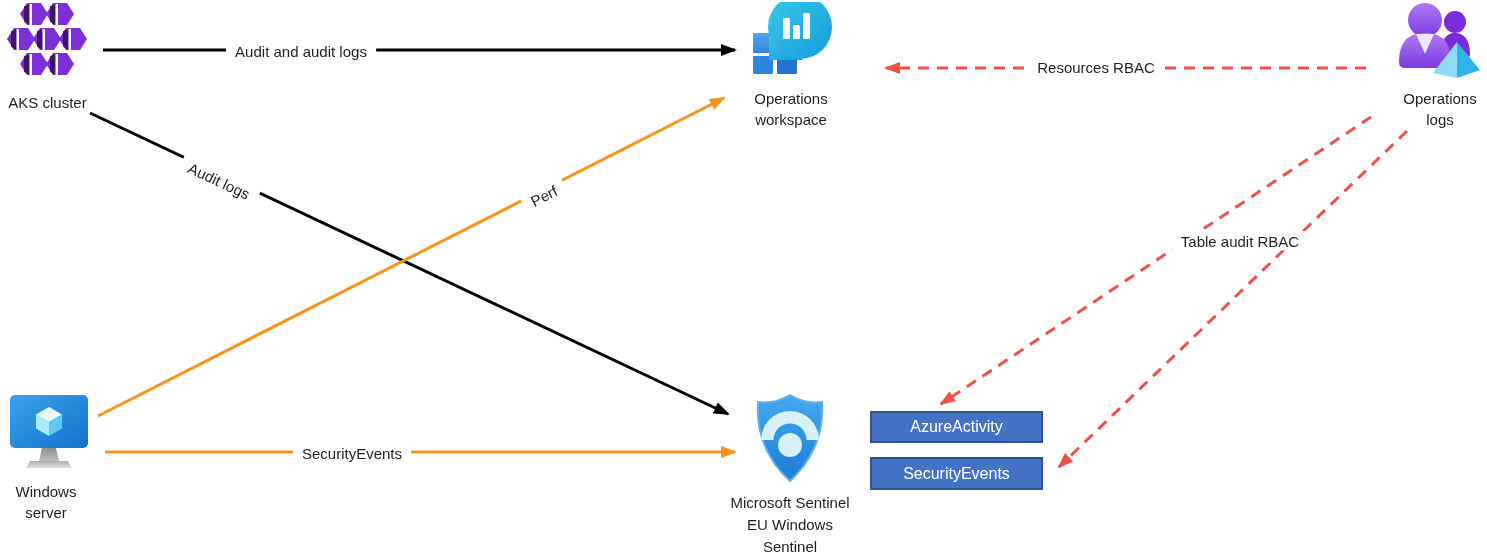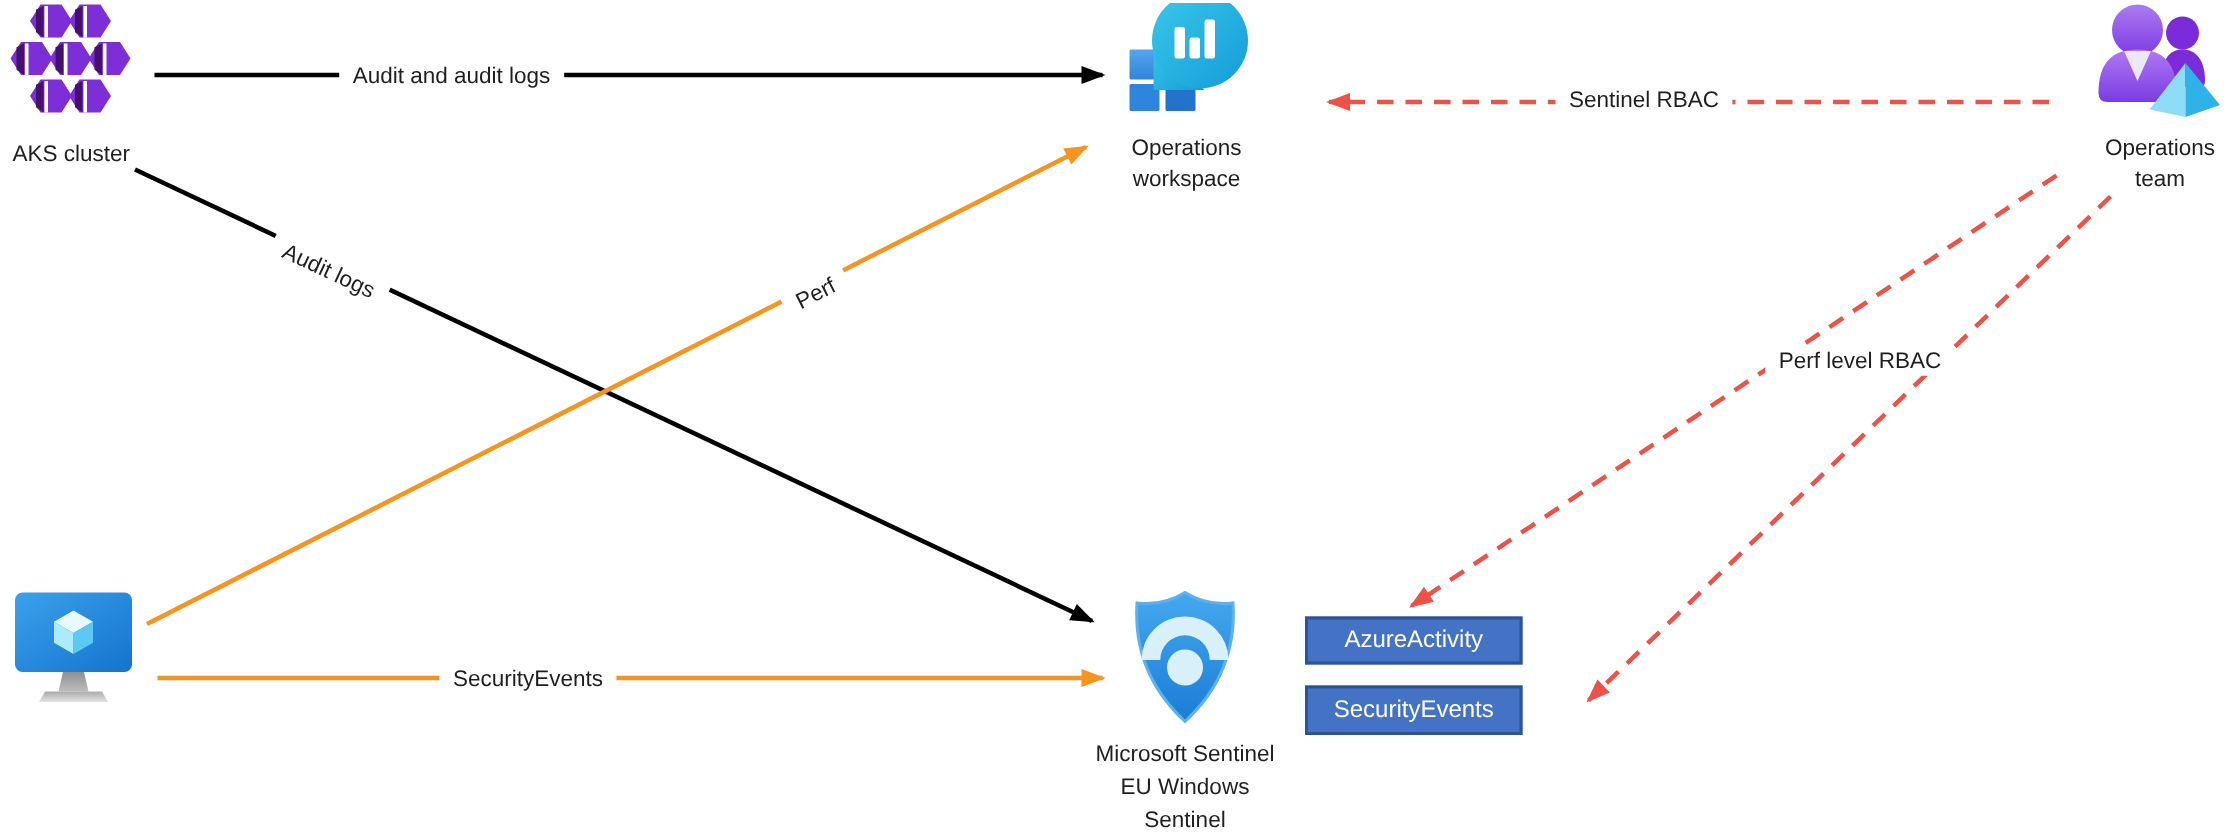--- a/index.html
+++ b/index.html
@@ -14,21 +14,21 @@
     font-size:15px; line-height:21px; color:#1f1f1f; white-space:pre-line;
   }
   .edge-label {
     position:absolute; z-index:3; background:#ffffff; padding:1px 9px;
     font-size:15px; color:#1f1f1f; white-space:nowrap;
     transform:translate(-50%,-50%);
   }
   .rot-pos { transform:translate(-50%,-50%) rotate(25deg); }
   .rot-neg { transform:translate(-50%,-50%) rotate(-27deg); }
   .table-box {
-    position:absolute; z-index:3; width:145px; height:32px; box-sizing:border-box;
+    position:absolute; z-index:3; width:173px; height:32px; box-sizing:border-box;
     background:#4472C4; border:2px solid #2E5395; color:#ffffff;
     display:flex; align-items:center; justify-content:center; font-size:16px;
   }
 </style>
 </head>
 <body>
 
 <div id="canvas">
 
   <svg id="arrows" width="1487" height="556" viewBox="0 0 1487 556">
@@ -149,36 +149,37 @@
       <path d="M42,7 C33,12.5 22,15.5 10,14 C8.5,37 13,66 42,93 C71,66 75.5,37 74,14 C62,15.5 51,12.5 42,7 Z" fill="url(#g-shield)" stroke="#5FB0EE" stroke-width="2"></path>
       <path d="M13,52 A29,29 0 0 1 71,52 L58.5,52 A16.5,16.5 0 0 0 25.5,52 Z" fill="#D7F0FA"></path>
       <circle cx="42" cy="57" r="12" fill="#D7F0FA"></circle>
     </svg>
   </div>
 
   <div class="node-label" style="left:0px; top:92px; width:95px;"><span>AKS cluster</span></div>
 
   <div class="node-label" style="left:731px; top:88px; width:120px;"><span>Operations</span><br><span>workspace</span></div>
 
-  <div class="node-label" style="left:1382px; top:88px; width:116px;"><span>Operations</span><br><span>team</span></div>
+  <div class="node-label" style="left:1382px; top:88px; width:116px;"><span>Operations</span><br><span>logs</span></div>
 
+  <div class="node-label" style="left:0px; top:481px; width:92px;"><span>Windows</span><br><span>server</span></div>
 
   <div class="node-label" style="left:709px; top:492px; width:162px; line-height:22px;"><span>Microsoft Sentinel</span><br><span>EU Windows</span><br><span>Sentinel</span></div>
 
   <div class="edge-label" style="left:301px; top:51px;">Audit and audit logs</div>
 
   <div class="edge-label rot-pos" style="left:219px; top:181px;">Audit logs</div>
 
   <div class="edge-label rot-neg" style="left:544px; top:196px;">Perf</div>
 
   <div class="edge-label" style="left:352px; top:453px;">SecurityEvents</div>
 
-  <div class="edge-label" style="left:1096px; top:67px;">Sentinel RBAC</div>
+  <div class="edge-label" style="left:1096px; top:67px;">Resources RBAC</div>
 
-  <div class="edge-label" style="left:1240px; top:241px;">Perf level RBAC</div>
+  <div class="edge-label" style="left:1240px; top:241px;">Table audit RBAC</div>
 
   <div class="table-box" style="left:870px; top:411px;">
       <span>AzureActivity</span>
     </div>
 
   <div class="table-box" style="left:870px; top:457px; height:33px;">
       <span>SecurityEvents</span>
     </div>
 
 </div>

